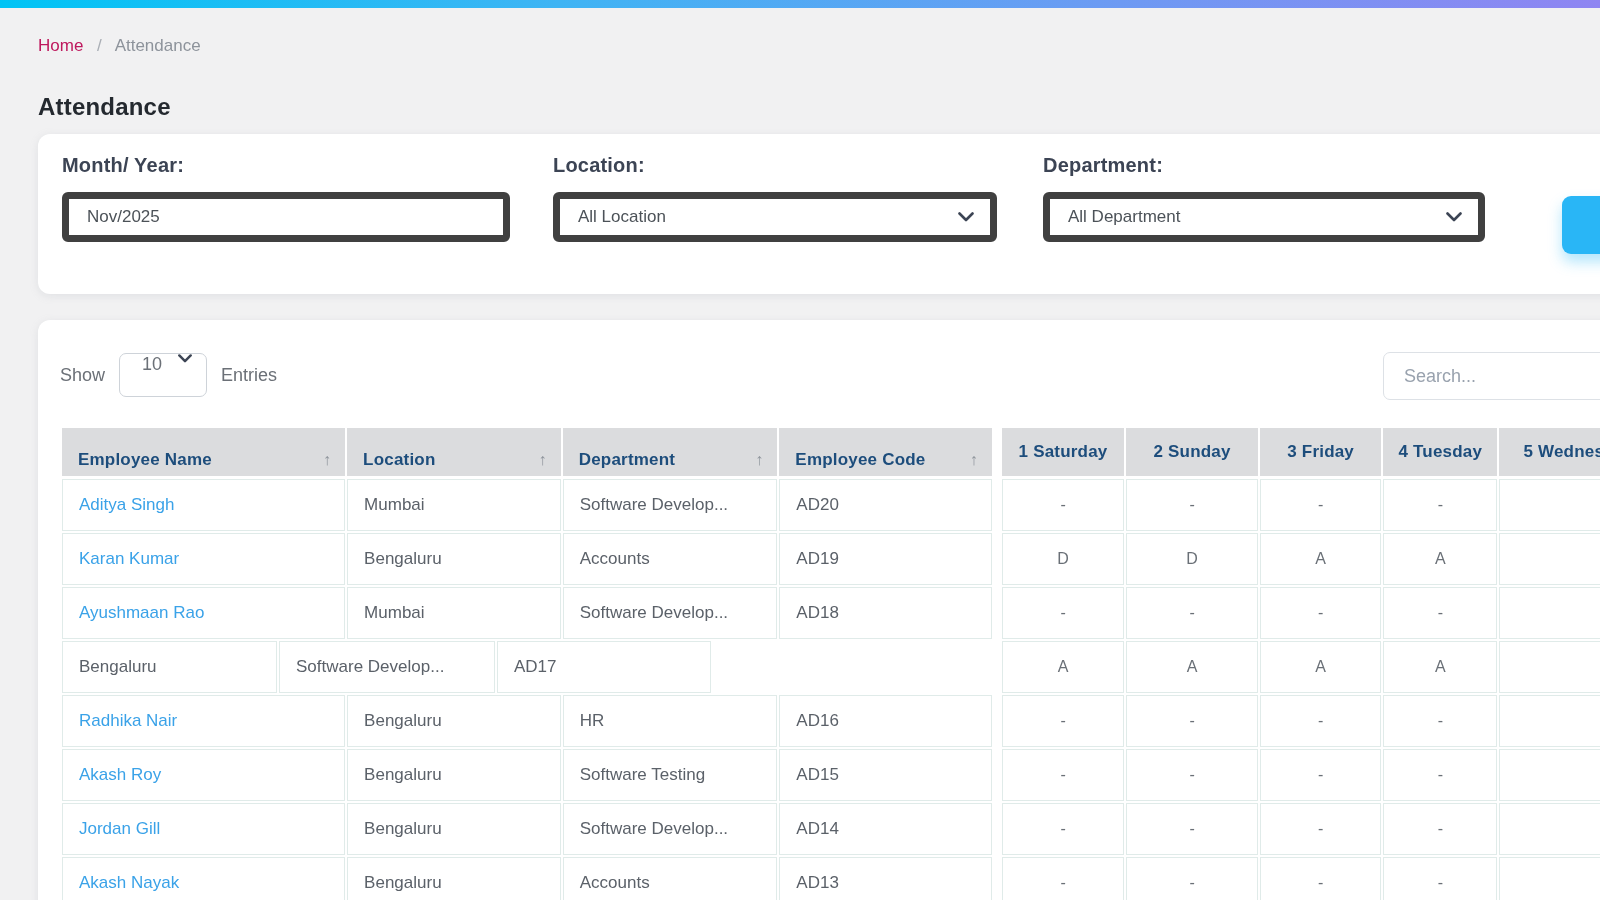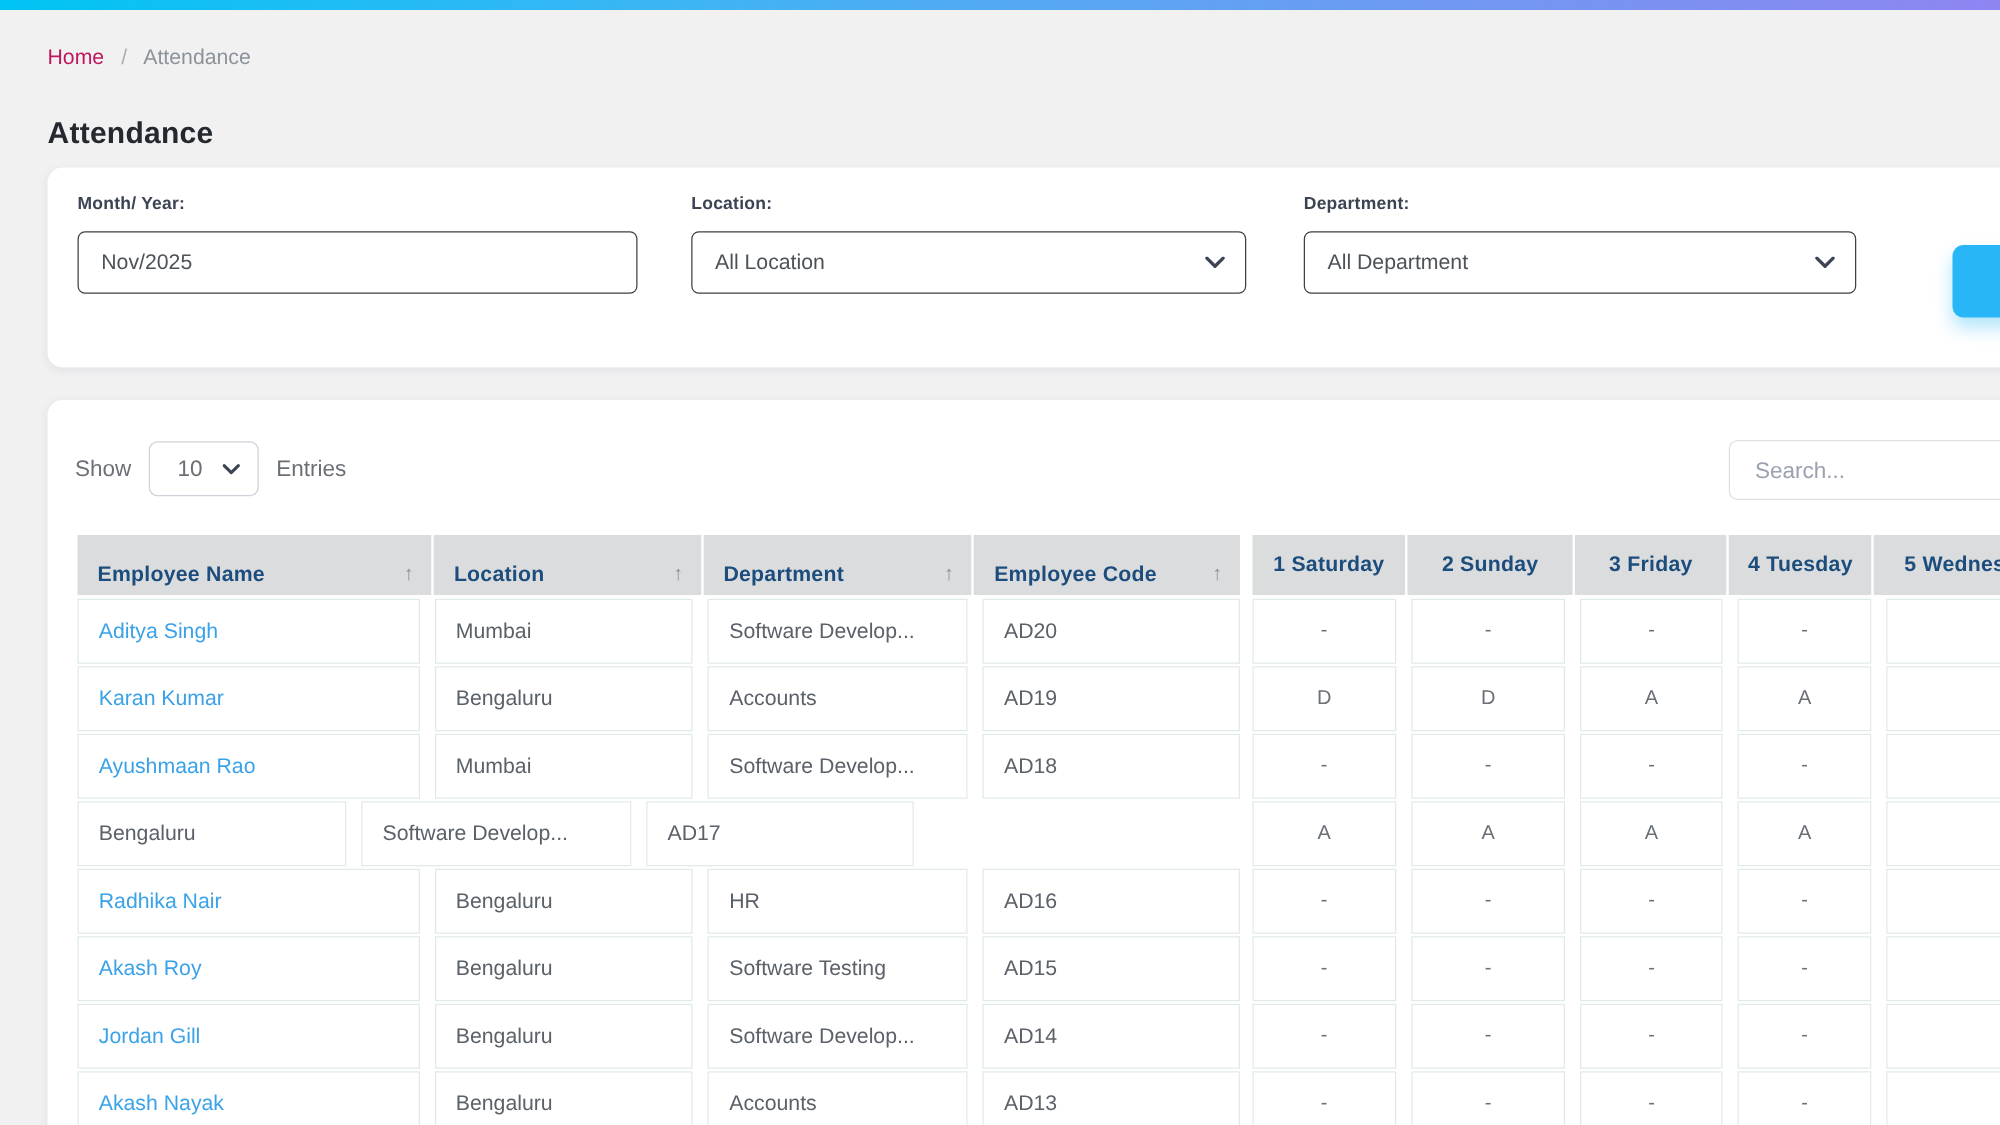--- a/index.html
+++ b/index.html
@@ -30,46 +30,46 @@
 
   .card {
     position: absolute; background: #ffffff; border-radius: 12px;
     box-shadow: 0 2px 8px rgba(150,155,165,0.18);
   }
 
   
   .filter-card { top: 134px; left: 38px; width: 1582px; height: 160px; }
   .fgroup { position: absolute; top: 20px; }
   .fgroup .flabel {
-    display: block; font-size: 14px; font-weight: 700; color: #3c4454;
+    display: block; font-size: 20px; font-weight: 700; color: #3c4454;
     margin-bottom: 15px; letter-spacing: .2px;
   }
   .control {
-    height: 50px; border: 1px solid #404040; border-radius: 6px; background: #fff;
+    height: 50px; border: 7px solid #404040; border-radius: 6px; background: #fff;
     font-size: 17px; color: #4c5258; display: flex; align-items: center;
     padding: 0 18px; position: relative;
   }
   input.control { width: 100%; outline: none; font-family: "Liberation Sans", sans-serif; }
   .fg-month { left: 24px; width: 448px; }
   .fg-location { left: 515px; width: 444px; }
   .fg-department { left: 1005px; width: 442px; }
   .select .chev { position: absolute; right: 16px; top: 50%; transform: translateY(-50%); display: flex; }
   .submit-btn {
     position: absolute; left: 1524px; top: 62px; width: 78px; height: 58px;
     background: #29b6f6; border: none; border-radius: 9px; cursor: pointer;
     box-shadow: 0 8px 14px rgba(41,182,246,0.35);
   }
 
   
   .table-card { top: 320px; left: 38px; width: 1582px; height: 640px; }
 
   .entries-bar { position: absolute; top: 33px; left: 22px; display: flex; align-items: center; font-size: 18px; color: #6b7077; }
   .pagesize {
     width: 88px; height: 44px; margin: 0 14px; border: 1px solid #ced3d9; border-radius: 7px;
-    display: flex; align-items: center; justify-content: space-between;
+    display: flex; justify-content: space-between;
     padding: 0 14px 0 22px; font-size: 18px; color: #6b7077; position: relative; background:#fff;
   }
   .search-box {
     position: absolute; top: 32px; left: 1345px; width: 250px; height: 48px;
     border: 1px solid #dde1e6; border-radius: 7px; font-size: 18px; color: #4c5258;
     padding: 0 20px; outline: none; background: #fff; font-family: "Liberation Sans", sans-serif;
   }
   .search-box::placeholder { color: #99a2ae; }
 
   
@@ -78,21 +78,21 @@
   .tbl-right { left: 964px; width: 656px; }
 
   .thead { display: flex; gap: 2px; height: 48px; margin-bottom: 3px; }
   .th {
     background: #dbdcde; color: #1d4d7c; font-weight: 700; font-size: 17px;
     display: flex; align-items: center; padding: 16px 14px 0 16px; letter-spacing: .2px;
   }
   .th.center { justify-content: center; padding: 0; }
   .sort { margin-left: auto; color: #8f959c; font-weight: 400; font-size: 16px; }
 
-  .trow { display: flex; gap: 12px; height: 52px; margin-bottom: 2px; }
+  .trow { display: flex; gap: 2px; height: 52px; margin-bottom: 2px; }
   .td {
     background: #fff; border: 1px solid #e0ebe9; display: flex; align-items: center;
     font-size: 17px; color: #5b6169; padding: 0 16px; overflow: hidden; white-space: nowrap;
   }
   .td.center { justify-content: center; padding: 0; font-size: 16px; color: #6a7077; }
   .td a { color: #3aa2e8; text-decoration: none; cursor: pointer; }
 
   
   .c1 { width: 285px; } .c2 { width: 215px; } .c3 { width: 216px; } .c4 { width: 214px; }
   .d1 { width: 124px; } .d2 { width: 134px; } .d3 { width: 123px; } .d4 { width: 116px; } .d5 { width: 161px; }

